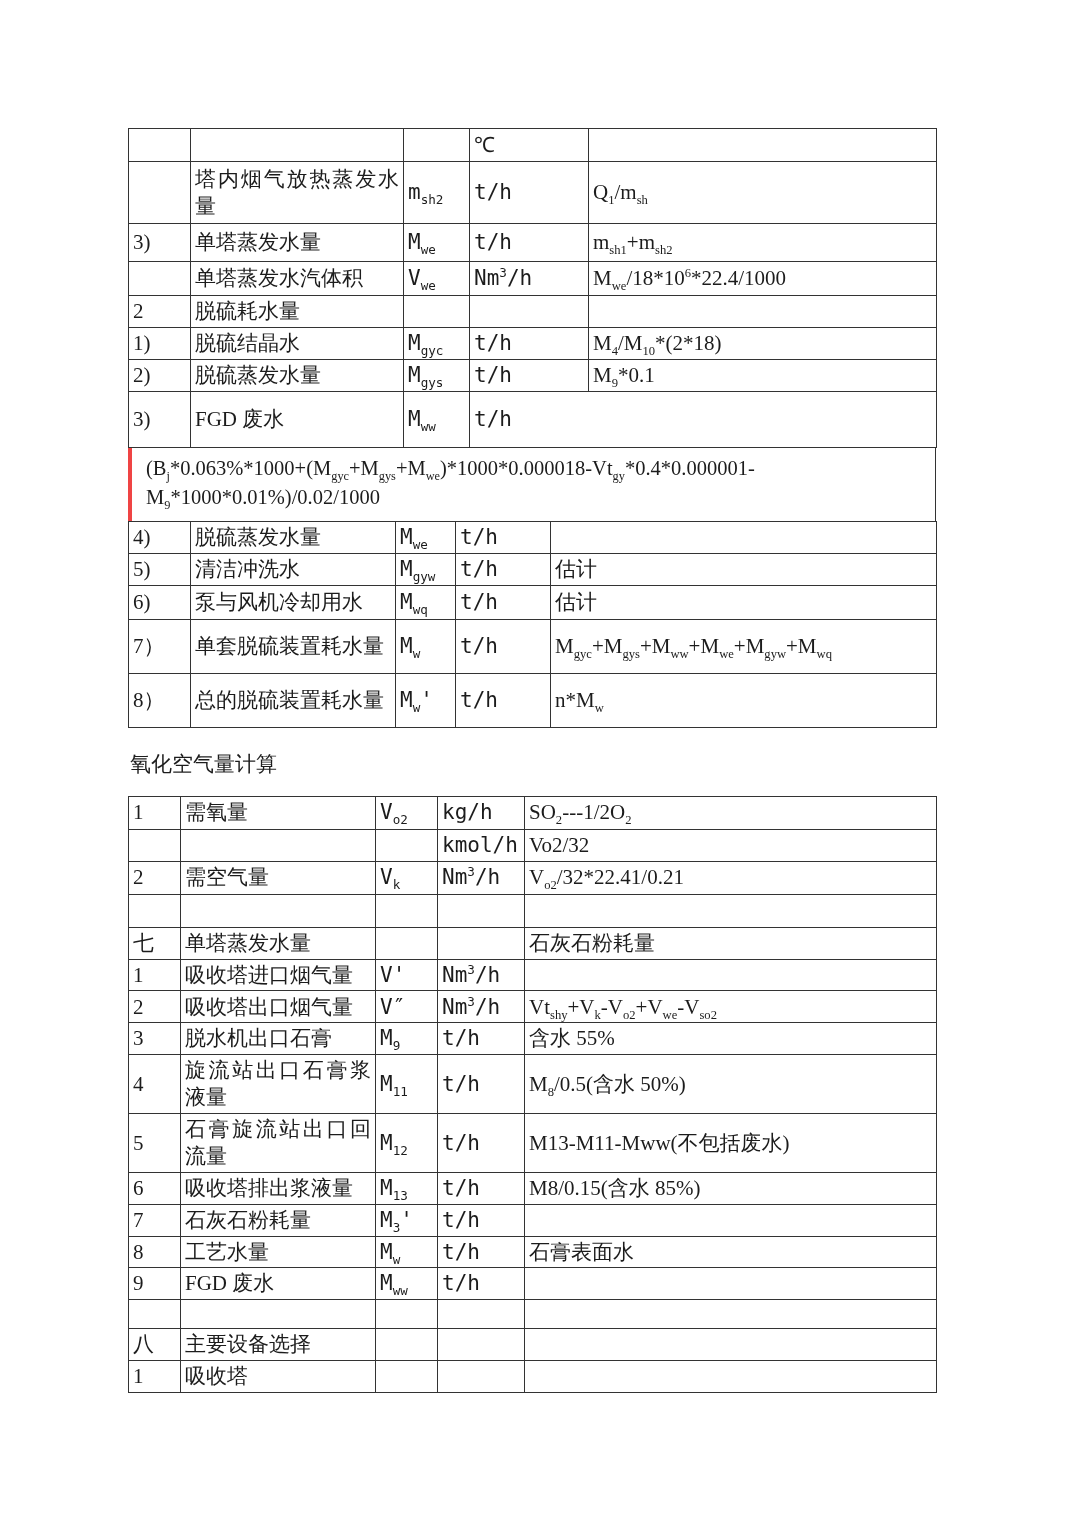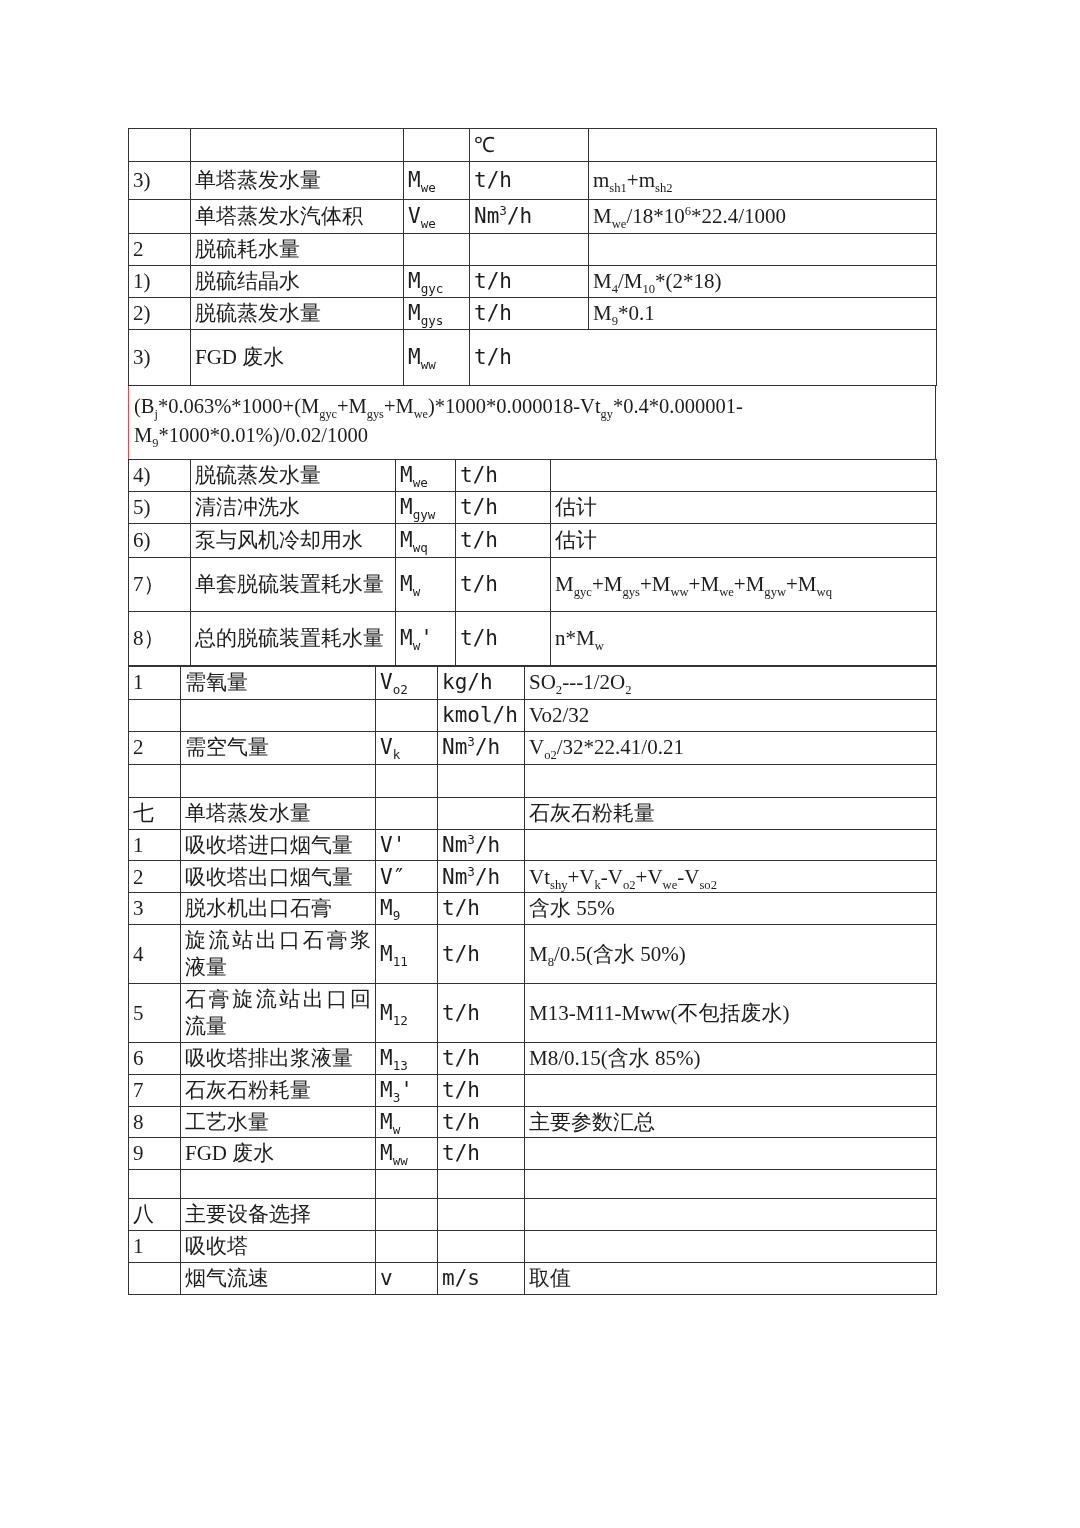--- a/index.html
+++ b/index.html
@@ -43,23 +43,23 @@
     padding-left: 7px;
     font-family: "DejaVu Sans Mono", "Liberation Mono", monospace;
     font-size: 17px;
   }
   td.c-formula { padding-left: 10px; font-size: 20px; }
   sub { font-size: 0.60em; line-height: 0; }
   sup { font-size: 0.60em; line-height: 0; }
   
   .t1top { border-bottom: none; }
   .formula-row {
-    border-left: 1px solid #ef4444;
+    border-left: 4px solid #ef4444;
     border-right: 1px solid #333333;
-    padding: 6px 4px 8px 5px;
+    padding: 6px 4px 8px 14px;
     font-size: 20.5px;
     line-height: 1.45;
     min-height: 62px;
   }
   .section-heading {
     margin: 22px 0 18px 2px;
     font-size: 21px;
   }
 </style>
 </head>
@@ -78,20 +78,27 @@
             <col style="width:348px">
         </colgroup>
         <tbody id="t1top">
             <tr style="height: 33px;">
               <td class="c-num"></td>
               <td class="c-desc"></td>
               <td class="c-sym"></td>
               <td class="c-unit">℃</td>
               <td class="c-formula"></td>
             </tr>
+            <tr style="height: 62px;">
+              <td class="c-num"></td>
+              <td class="c-desc">塔内烟气放热蒸发水量</td>
+              <td class="c-sym">m<sub>sh2</sub></td>
+              <td class="c-unit">t/h</td>
+              <td class="c-formula">Q<sub>1</sub>/m<sub>sh</sub></td>
+            </tr>
             <tr style="height: 38px;">
               <td class="c-num">3)</td>
               <td class="c-desc">单塔蒸发水量</td>
               <td class="c-sym">M<sub>we</sub></td>
               <td class="c-unit">t/h</td>
               <td class="c-formula">m<sub>sh1</sub>+m<sub>sh2</sub></td>
             </tr>
             <tr style="height: 34px;">
               <td class="c-num"></td>
               <td class="c-desc">单塔蒸发水汽体积</td>
@@ -174,20 +181,21 @@
               <td class="c-num">8）</td>
               <td class="c-desc">总的脱硫装置耗水量</td>
               <td class="c-sym">M<sub>w</sub>'</td>
               <td class="c-unit">t/h</td>
               <td class="c-formula">n*M<sub>w</sub></td>
             </tr>
           </tbody>
       </table>
     </div>
 
+    <div class="section-heading">氧化空气量计算</div>
 
     <table class="doc t2">
       <colgroup>
         <col style="width:52px">
           <col style="width:195px">
           <col style="width:62px">
         <col style="width:87px">
           <col style="width:412px">
       </colgroup>
       <tbody id="t2body">
@@ -273,21 +281,21 @@
             <td class="c-desc">石灰石粉耗量</td>
             <td class="c-sym">M<sub>3</sub>'</td>
             <td class="c-unit">t/h</td>
             <td class="c-formula"></td>
           </tr>
           <tr style="height: 29px;">
             <td class="c-num">8</td>
             <td class="c-desc">工艺水量</td>
             <td class="c-sym">M<sub>w</sub></td>
             <td class="c-unit">t/h</td>
-            <td class="c-formula">主要参数汇总</td>
+            <td class="c-formula">石膏表面水</td>
           </tr>
           <tr style="height: 29px;">
             <td class="c-num">9</td>
             <td class="c-desc">FGD 废水</td>
             <td class="c-sym">M<sub>ww</sub></td>
             <td class="c-unit">t/h</td>
             <td class="c-formula"></td>
           </tr>
           <tr style="height: 29px;">
             <td class="c-num"></td>
@@ -303,24 +311,17 @@
             <td class="c-unit"></td>
             <td class="c-formula"></td>
           </tr>
           <tr style="height: 29px;">
             <td class="c-num">1</td>
             <td class="c-desc">吸收塔</td>
             <td class="c-sym"></td>
             <td class="c-unit"></td>
             <td class="c-formula"></td>
           </tr>
-          <tr style="height: 31px;">
-            <td class="c-num"></td>
-            <td class="c-desc">烟气流速</td>
-            <td class="c-sym">v</td>
-            <td class="c-unit">m/s</td>
-            <td class="c-formula">取值</td>
-          </tr>
         </tbody>
     </table>
 
   </div>
 </div>
 
 </body></html>

